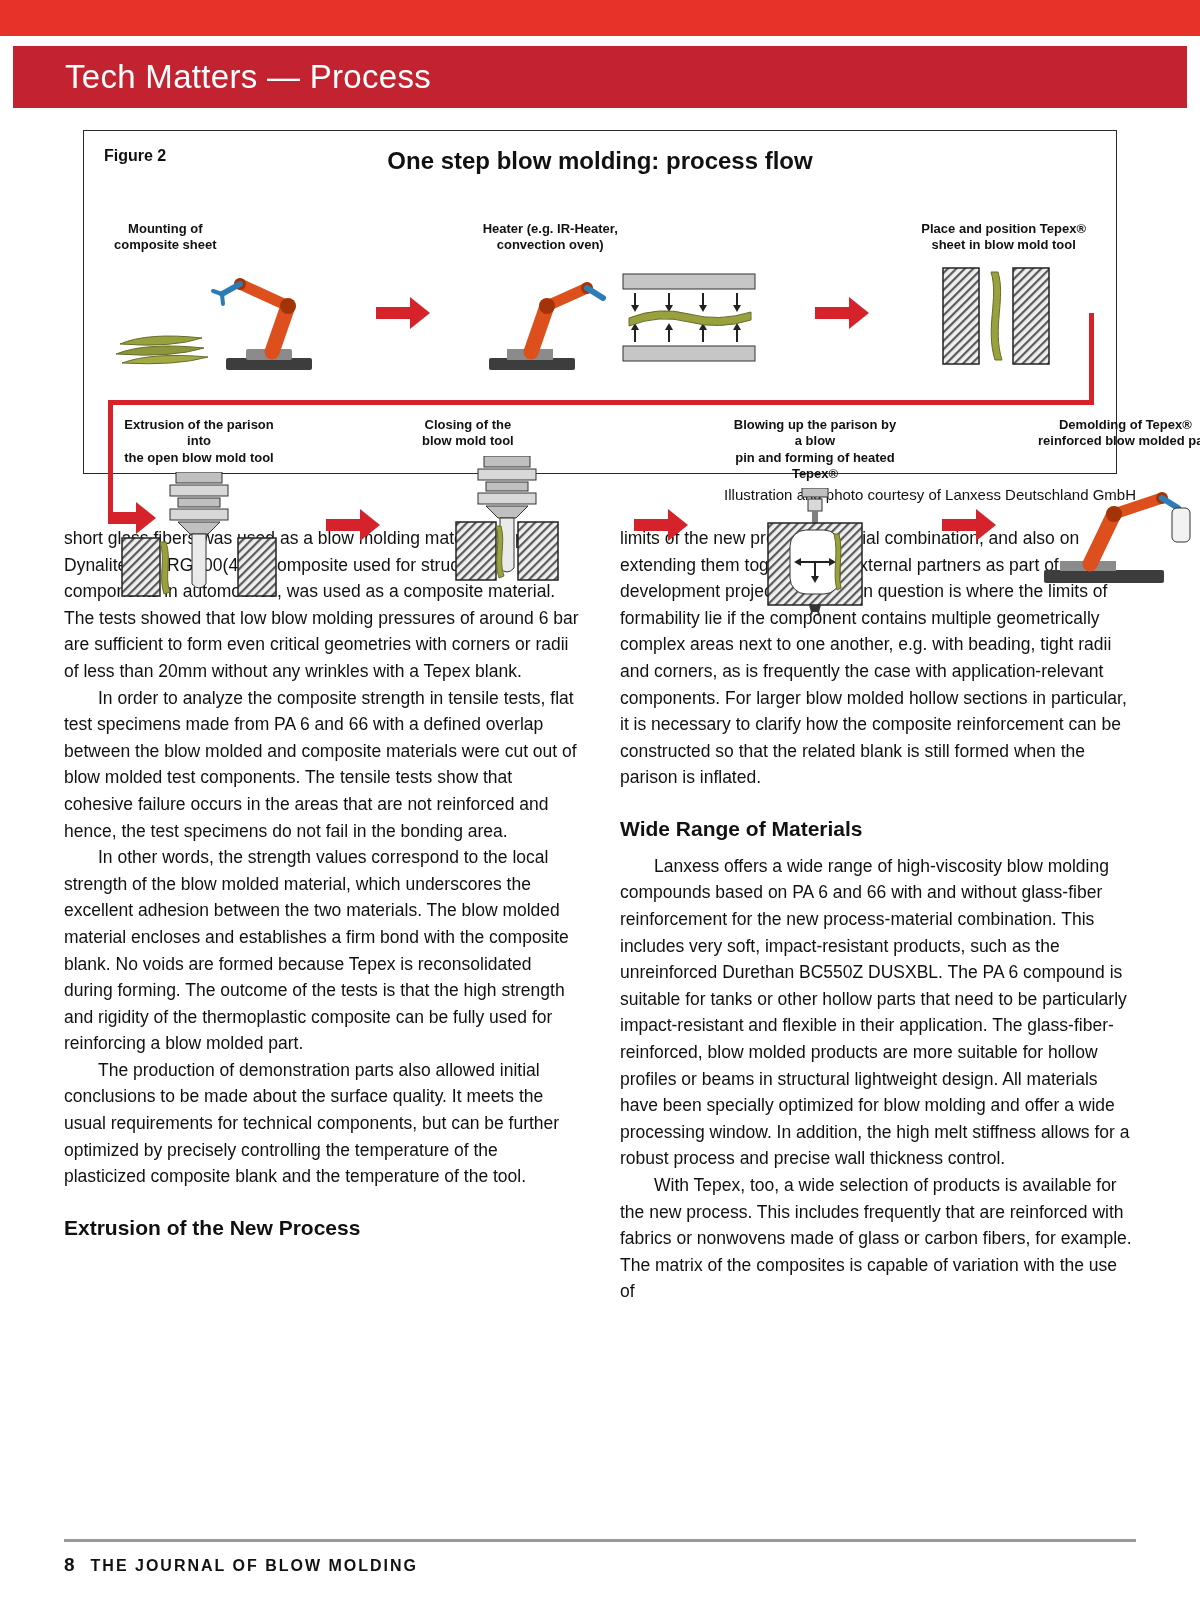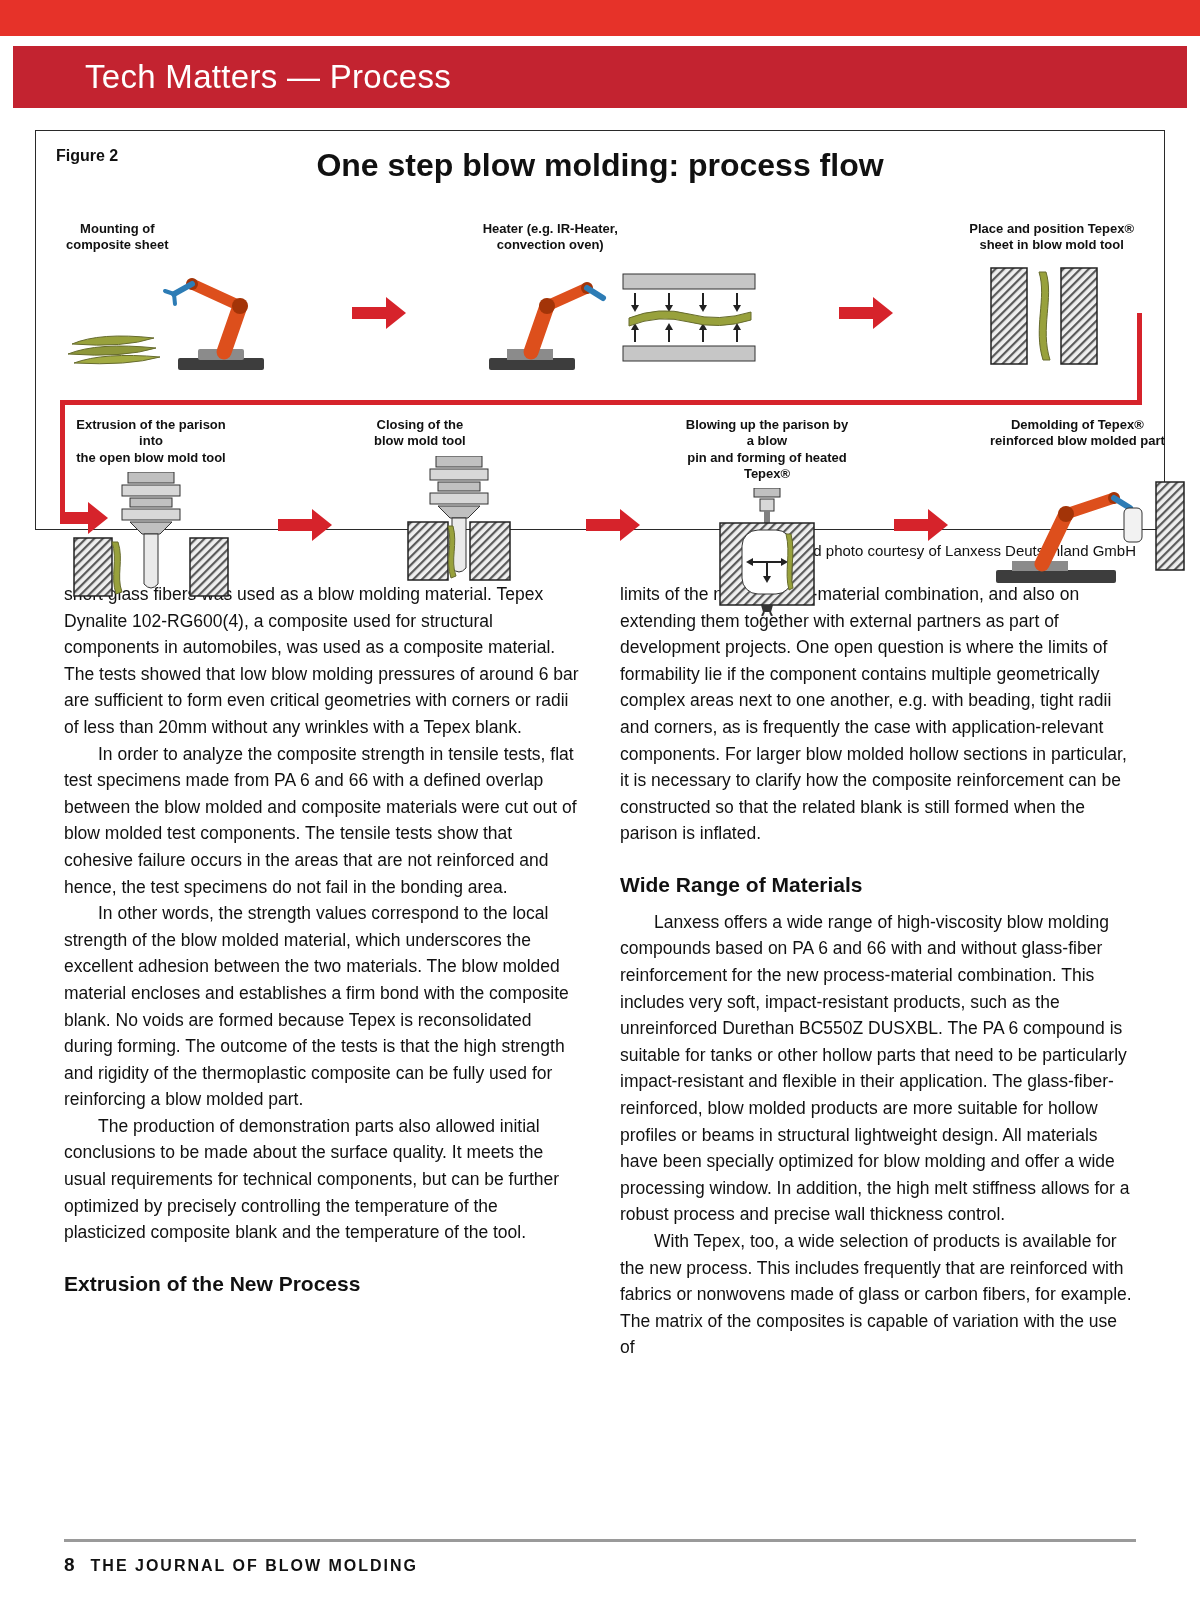--- a/index.html
+++ b/index.html
@@ -10,25 +10,25 @@
     --green:#98a13c;
     --green-edge:#666b2d;
   }
   *{box-sizing:border-box;}
   body{margin:0;background:#fff;}
   .page{width:1200px;height:1600px;position:relative;background:#fff;
         font-family:"Liberation Sans",sans-serif;color:#111;overflow:hidden;}
 
   .top-strip{height:36px;background:#e63229;}
   .header-bar{margin:10px 13px 0;height:62px;background:#c32330;display:flex;align-items:center;}
-  .header-title{color:#fff;font-size:33px;padding-left:72px;letter-spacing:.3px;}
-
-  .figure-box{margin:22px 35px 0;border:1.5px solid #2a2a2a;height:400px;position:relative;background:#fff;}
+  .header-title{color:#fff;font-size:33px;padding-left:52px;letter-spacing:.3px;}
+
+  .figure-box{margin:22px 83px 0;border:1.5px solid #2a2a2a;height:344px;position:relative;background:#fff;}
   .figure-label{position:absolute;top:16px;left:20px;font-size:16px;font-weight:bold;}
-  .figure-title{text-align:center;font-size:32px;font-weight:bold;padding-top:16px;}
+  .figure-title{text-align:center;font-size:24px;font-weight:bold;padding-top:16px;}
 
   .diagram{position:absolute;left:14px;right:14px;top:64px;bottom:8px;}
   .flow-row{position:absolute;left:16px;right:16px;display:flex;justify-content:space-between;}
   .row1{top:26px;}
   .row2{top:222px;gap:40px;}
   .station{display:flex;flex-direction:column;align-items:flex-start;}
   .station-label{font-size:13px;font-weight:bold;line-height:1.25;white-space:pre-line;text-align:center;margin-bottom:6px;}
 
   .flow-arrow{width:58px;height:32px;position:relative;flex:0 0 auto;}
   .row1 .flow-arrow{margin-top:76px;}

